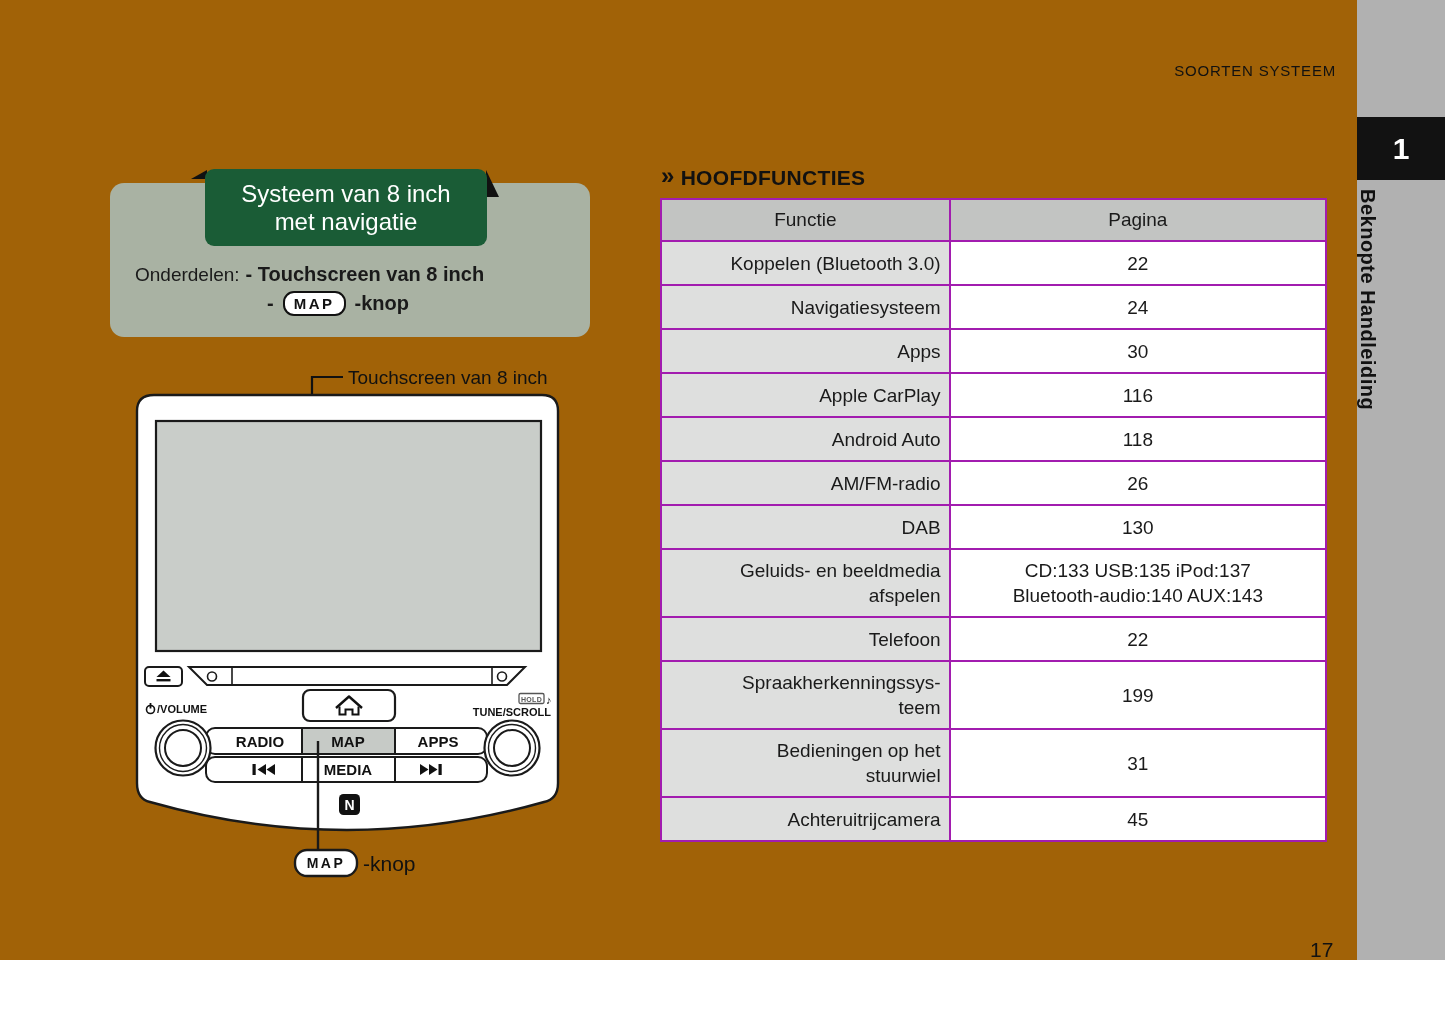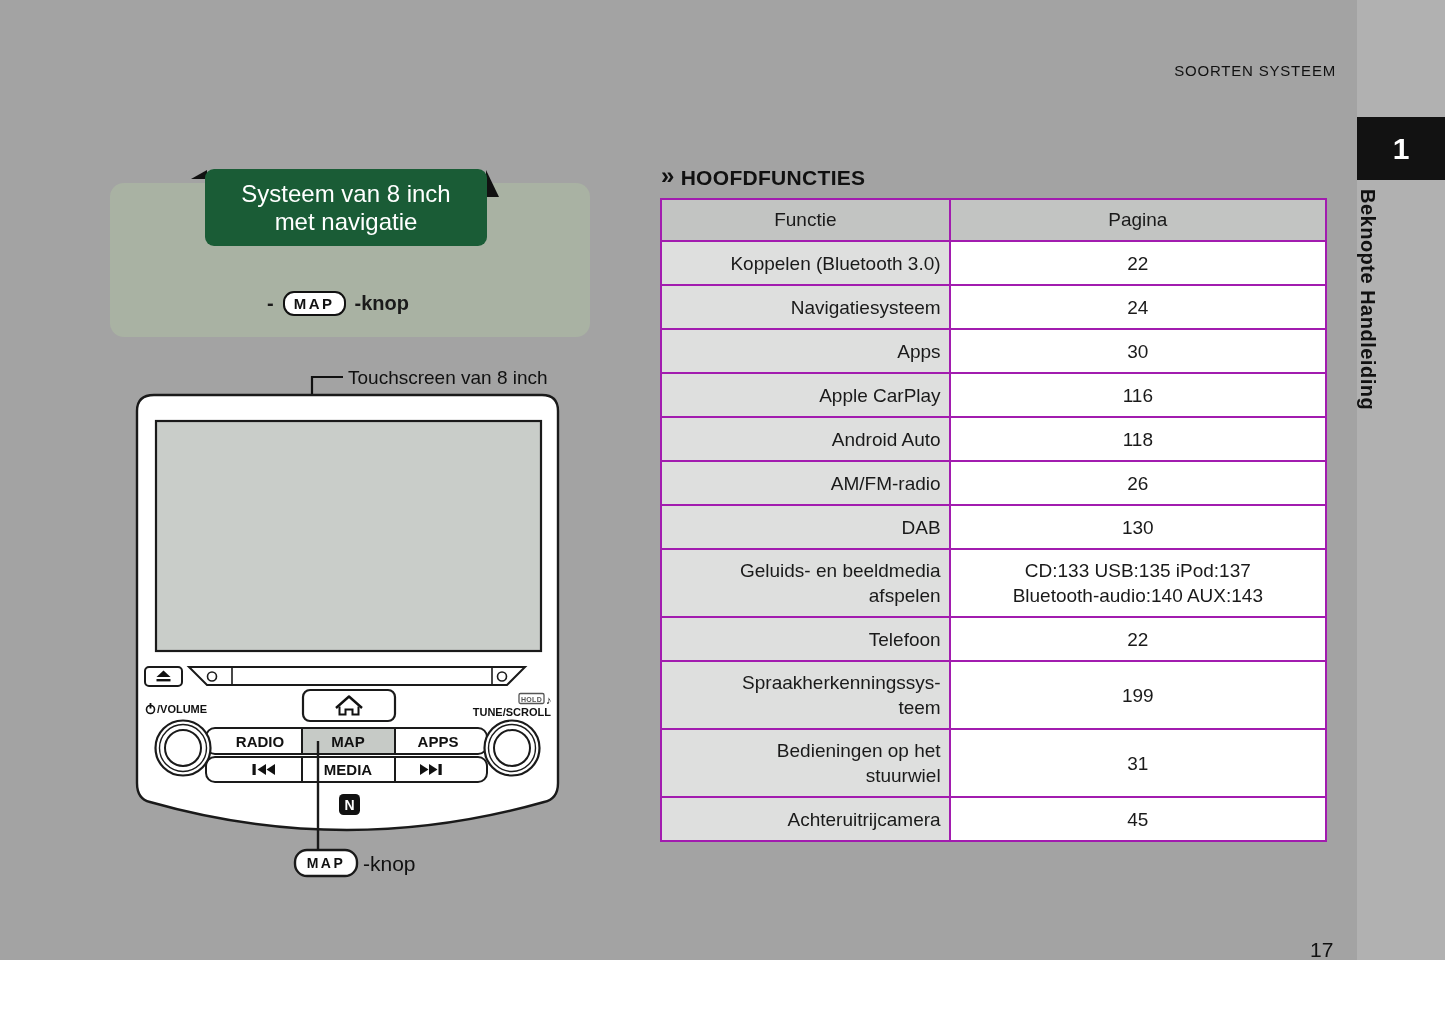--- a/index.html
+++ b/index.html
@@ -1,17 +1,17 @@
 <!DOCTYPE html>
 <html><head>
 <meta charset="utf-8">
 <style>
   html,body{margin:0;padding:0;background:#fff;}
   #page{
-    position:relative;width:1445px;height:960px;background:#a3a3a3;overflow:hidden;
+    position:relative;width:1445px;height:960px;background:#a16207;overflow:hidden;
     font-family:"Liberation Sans","DejaVu Sans",sans-serif;color:#1a1a1a;
   }
   
   .running-header{position:absolute;top:62px;right:109px;font-size:15px;letter-spacing:.8px;color:#111;}
   
   .sidebar{position:absolute;left:1357px;top:0;width:88px;height:1018px;background:#b1b1b1;}
   .chapter-box{position:absolute;left:1357px;top:117px;width:88px;height:63px;background:#121212;
     display:flex;align-items:center;justify-content:center;color:#fff;font-size:30px;font-weight:bold;}
   .sidebar-tab-label{position:absolute;left:1356px;top:189px;writing-mode:vertical-rl;
     font-size:20px;font-weight:bold;color:#111;letter-spacing:.5px;}
@@ -56,20 +56,24 @@
   <div class="sidebar"></div>
   <div class="chapter-box">1</div>
   <div class="sidebar-tab-label">Beknopte Handleiding</div>
   <div class="page-number">17</div>
 
   <div class="sage-panel"></div>
   <div class="fold-left"></div>
   <div class="fold-right"></div>
   <div class="green-banner">Systeem van 8 inch
 met navigatie</div>
+  <div class="components-line1">
+    <span>Onderdelen:</span>
+    <span class="bold">- Touchscreen van 8 inch</span>
+  </div>
   <div class="components-line2">
     <span>-</span>
     <span class="map-pill">MAP</span>
     <span>-knop</span>
   </div>
 
   <svg class="device-svg" width="470" height="520" viewBox="120 360 470 520">
 
     <text x="348" y="384" font-size="19" fill="#111">Touchscreen van 8 inch</text>
     <polyline points="343,377 312,377 312,505" fill="none" stroke="#111" stroke-width="2.2"></polyline>

